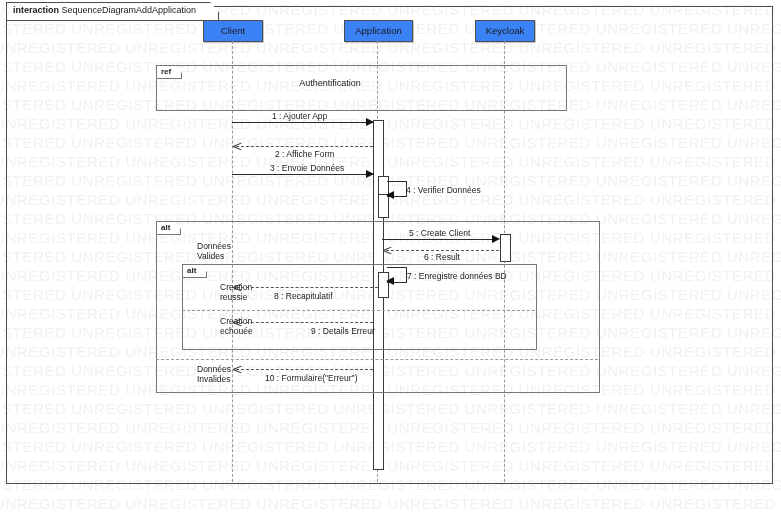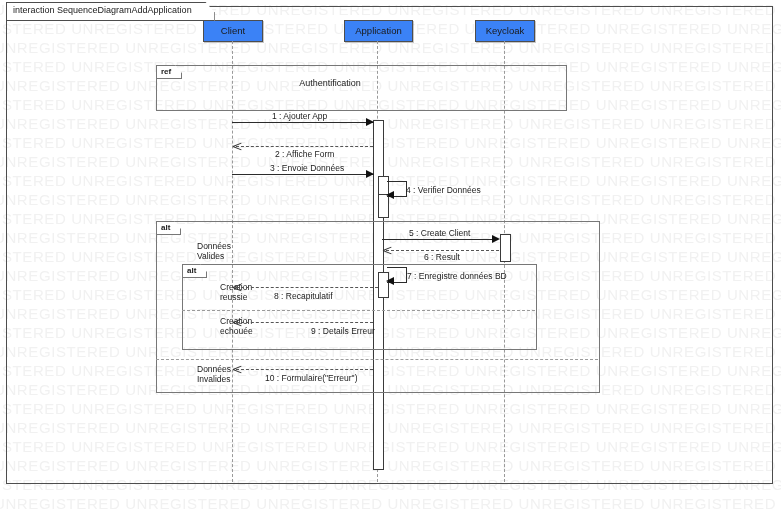--- a/index.html
+++ b/index.html
@@ -23,21 +23,21 @@
     position:absolute;left:6px;top:6px;width:765px;height:476px;
     border:1px solid #4d4d4d;background:transparent;z-index:1;
   }
   #frame-tab{
     position:absolute;left:6px;top:2px;height:15px;
     padding:1px 22px 1px 6px;
     border:1px solid #4d4d4d;background:#ffffff;
     font-size:9px;line-height:13px;white-space:nowrap;z-index:3;
     clip-path:polygon(0 0,calc(100% - 9px) 0,100% 55%,100% 100%,0 100%);
   }
-  #frame-tab b{font-weight:normal;}
+  #frame-tab b{font-weight:bold;}
   .layer{position:absolute;left:0;top:0;z-index:2;}
 
   
   .head{
     position:absolute;border:1px solid #4d4d4d;background:#3b82f6;
     text-align:center;font-size:9.5px;line-height:20px;height:20px;
     box-shadow:1px 1px 0 rgba(0,0,0,.22);
   }
   .lifeline{
     position:absolute;width:0;border-left:1px dashed #9a9a9a;

